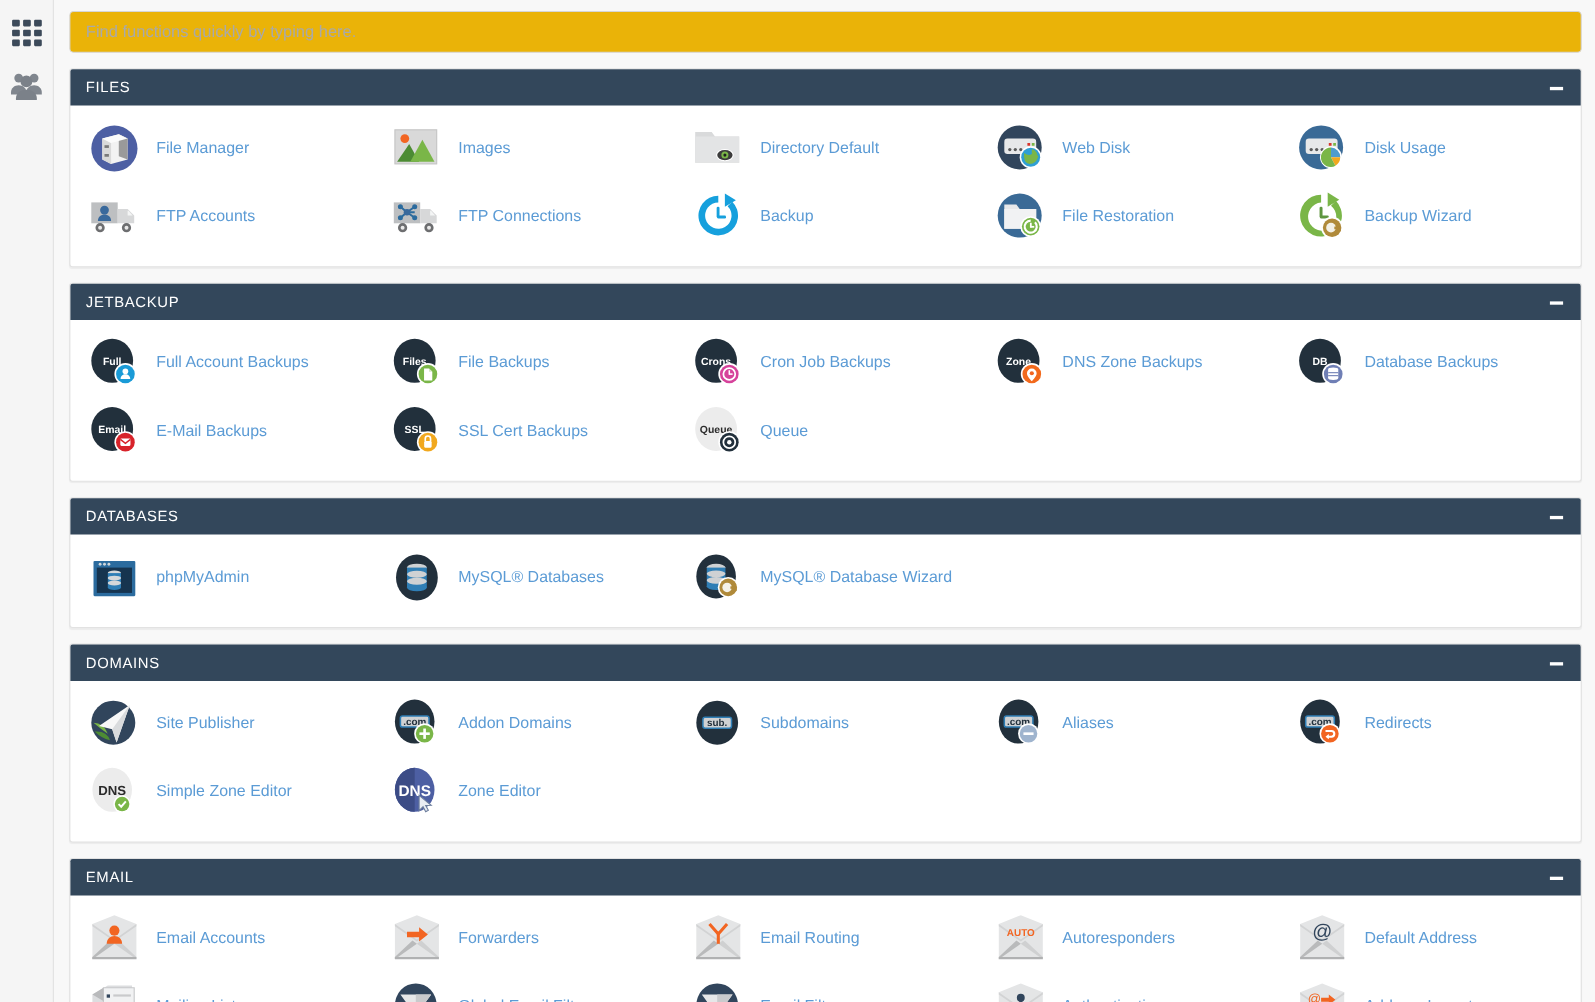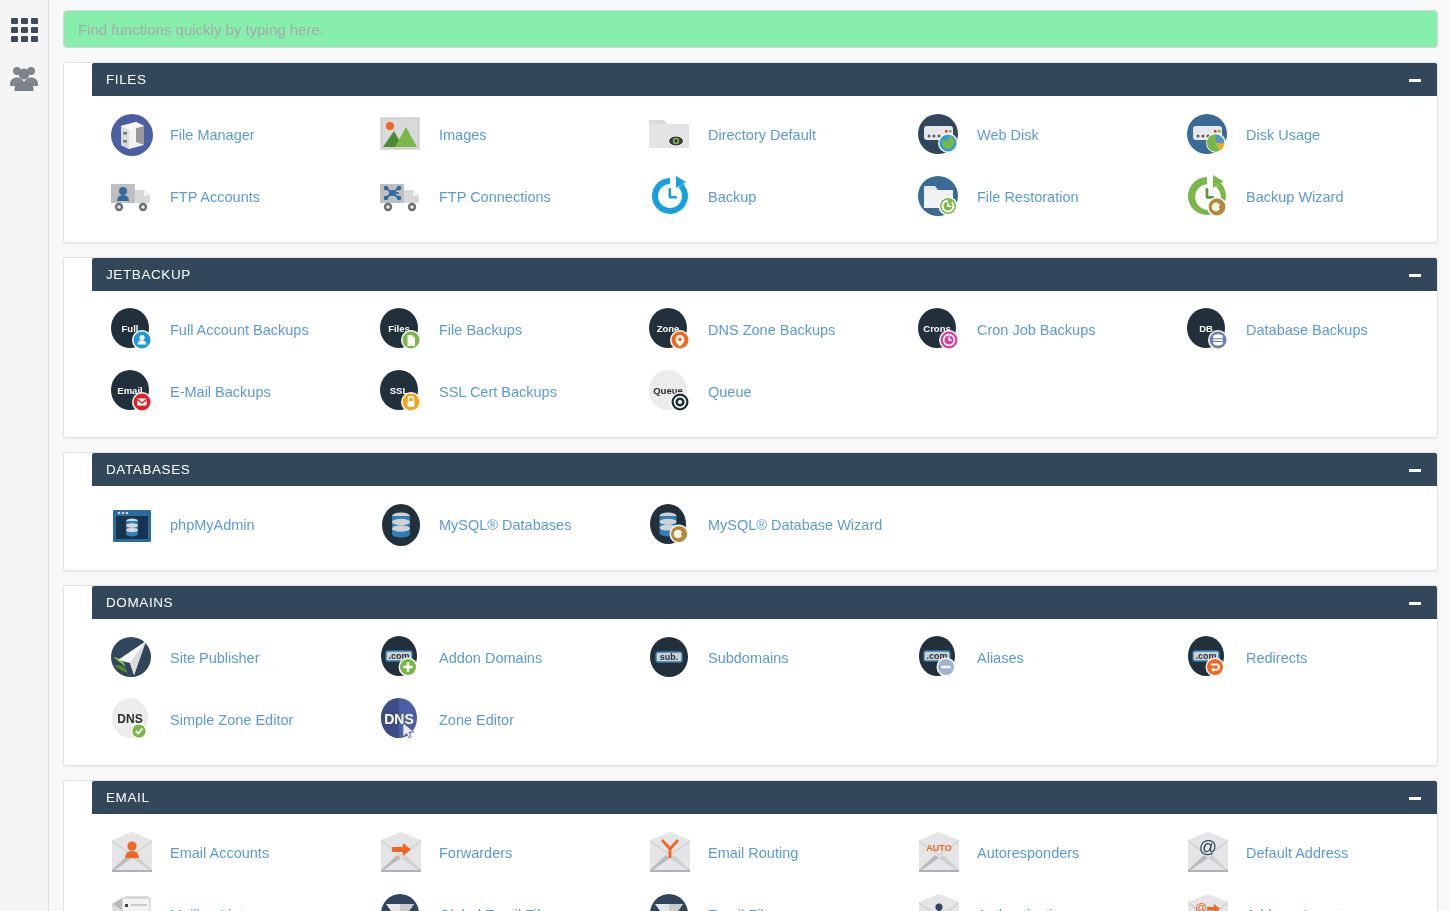--- a/index.html
+++ b/index.html
@@ -30,33 +30,32 @@
   
   #main {
     flex: 1 1 auto; height: 911px;
     background: #f8f8f8;
     padding: 10px 12px 0 14px;
     overflow: hidden;
   }
   #search-input {
     display: block; width: 100%; height: 38px;
     border: 1px solid #d6d6d6; border-radius: 4px;
-    background: #86efac; padding: 0 14px;
+    background: #eab308; padding: 0 14px;
     font-family: "Liberation Sans", sans-serif;
     font-size: 15px; color: #555; outline: none;
   }
   #search-input::placeholder { color: #a9a9a9; }
 
   .panel {
     margin-top: 14px;
     background: #fff;
     border: 1px solid #e2e2e2;
     border-radius: 3px;
     box-shadow: 0 1px 1px rgba(0,0,0,.05);
-    padding-left: 28px;
   }
   .panel-head {
     background: #33475b; color: #fff;
     height: 33px; display: flex; align-items: center;
     padding: 0 14px; border-radius: 2px 2px 0 0;
     font-size: 13.5px; letter-spacing: .6px;
   }
   .panel-head .ttl { flex: 1 1 auto; }
   .collapse-icon {
     width: 16px; height: 16px; position: relative; cursor: pointer; flex: 0 0 16px;
@@ -310,42 +309,42 @@
     <path d="M30.5 28 h4.5 l3 3 v8 h-7.5 z" fill="#fff"></path>
                   <path d="M35 28 l3 3 h-3 z" fill="#d6e8c7"></path>
   </svg>
               </span>
               <span class="lbl">File Backups</span>
             </a>
             <a class="tile" href="#">
               <span class="ico">
                 <svg width="48" height="46" viewBox="0 0 48 46">
     <ellipse cx="22" cy="21" rx="19" ry="20" fill="#22303c"></ellipse>
-    <text x="22" y="25" text-anchor="middle" font-family="Liberation Sans, sans-serif" font-size="9.5" font-weight="bold" fill="#ffffff">Zone</text>
-    <circle cx="34" cy="33" r="10" fill="#fff"></circle>
-    <circle cx="34" cy="33" r="8.5" fill="#f2691c"></circle>
-    <path d="M34 28 a4.4 4.4 0 0 0-4.4 4.4c0 3.3 4.4 7.2 4.4 7.2s4.4-3.9 4.4-7.2A4.4 4.4 0 0 0 34 28z" fill="#fff"></path>
-       <circle cx="34" cy="32.3" r="1.9" fill="#f26522"></circle>
-  </svg>
-              </span>
-              <span class="lbl">DNS Zone Backups</span>
-            </a>
-            <a class="tile" href="#">
-              <span class="ico">
-                <svg width="48" height="46" viewBox="0 0 48 46">
-    <ellipse cx="22" cy="21" rx="19" ry="20" fill="#22303c"></ellipse>
     <text x="22" y="25" text-anchor="middle" font-family="Liberation Sans, sans-serif" font-size="9.5" font-weight="bold" fill="#ffffff">Crons</text>
     <circle cx="34" cy="33" r="10" fill="#fff"></circle>
     <circle cx="34" cy="33" r="8.5" fill="#d6429b"></circle>
     <circle cx="34" cy="33" r="5.4" fill="none" stroke="#fff" stroke-width="1.6"></circle>
        <rect x="33.3" y="29.6" width="1.4" height="4" fill="#fff"></rect>
        <rect x="33.8" y="32.4" width="3.2" height="1.4" fill="#fff"></rect>
   </svg>
               </span>
               <span class="lbl">Cron Job Backups</span>
+            </a>
+            <a class="tile" href="#">
+              <span class="ico">
+                <svg width="48" height="46" viewBox="0 0 48 46">
+    <ellipse cx="22" cy="21" rx="19" ry="20" fill="#22303c"></ellipse>
+    <text x="22" y="25" text-anchor="middle" font-family="Liberation Sans, sans-serif" font-size="9.5" font-weight="bold" fill="#ffffff">Zone</text>
+    <circle cx="34" cy="33" r="10" fill="#fff"></circle>
+    <circle cx="34" cy="33" r="8.5" fill="#f2691c"></circle>
+    <path d="M34 28 a4.4 4.4 0 0 0-4.4 4.4c0 3.3 4.4 7.2 4.4 7.2s4.4-3.9 4.4-7.2A4.4 4.4 0 0 0 34 28z" fill="#fff"></path>
+       <circle cx="34" cy="32.3" r="1.9" fill="#f26522"></circle>
+  </svg>
+              </span>
+              <span class="lbl">DNS Zone Backups</span>
             </a>
             <a class="tile" href="#">
               <span class="ico">
                 <svg width="48" height="46" viewBox="0 0 48 46">
     <ellipse cx="22" cy="21" rx="19" ry="20" fill="#22303c"></ellipse>
     <text x="22" y="25" text-anchor="middle" font-family="Liberation Sans, sans-serif" font-size="9.5" font-weight="bold" fill="#ffffff">DB</text>
     <circle cx="34" cy="33" r="10" fill="#fff"></circle>
     <circle cx="34" cy="33" r="8.5" fill="#6f7fb5"></circle>
     <ellipse cx="34" cy="29" rx="4.6" ry="1.8" fill="#fff"></ellipse>
        <rect x="29.4" y="29" width="9.2" height="7.6" fill="#fff"></rect>

